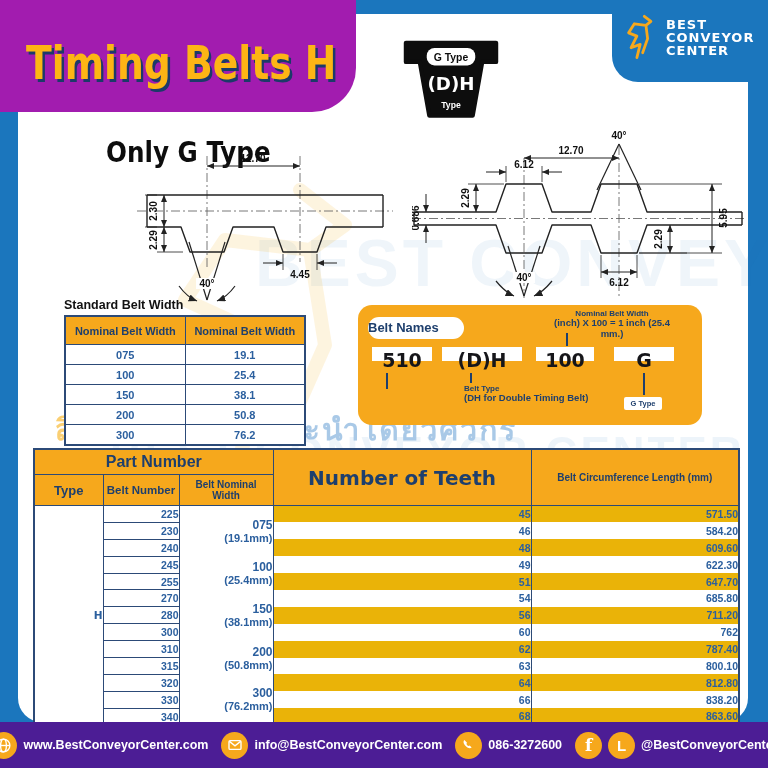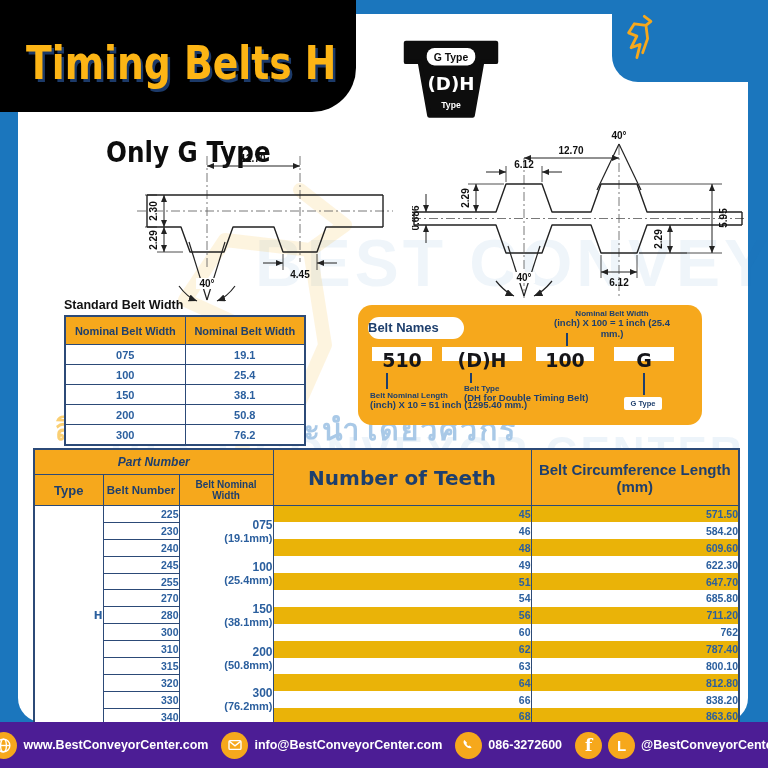--- a/index.html
+++ b/index.html
@@ -8,21 +8,21 @@
   .card{position:absolute;left:18px;top:14px;width:730px;height:708px;background:#ffffff;border-radius:24px;}
   
   .wm-text{position:absolute;font-weight:bold;white-space:nowrap;pointer-events:none;}
   .wm-b1{left:255px;top:225px;font-size:66px;letter-spacing:4px;color:rgba(27,118,189,0.07);}
   .wm-b2{left:110px;top:428px;font-size:44px;letter-spacing:3px;color:rgba(27,118,189,0.08);}
   .wm-thai{left:55px;top:406px;font-size:30px;letter-spacing:2px;}
   .wm-thai .t1{color:rgba(245,168,0,0.55);}
   .wm-thai .t2{color:rgba(160,195,228,0.9);}
   .wm-logo{position:absolute;left:130px;top:170px;opacity:0.12;pointer-events:none;}
   
-  .title-block{position:absolute;left:0;top:0;width:356px;height:112px;background:#000000;border-bottom-right-radius:44px;}
+  .title-block{position:absolute;left:0;top:0;width:356px;height:112px;background:#a21caf;border-bottom-right-radius:44px;}
   .page-title{position:absolute;left:26px;top:36px;font-size:46px;font-weight:800;color:#fdb515;
     text-shadow:3px 3px 0 #1c3a69;transform:scaleX(0.82);transform-origin:left;white-space:nowrap;
     font-family:"DejaVu Sans","Liberation Sans",sans-serif;}
   .logo-block{position:absolute;right:0;top:0;width:156px;height:82px;background:#1b76bd;border-bottom-left-radius:26px;}
   .logo-wrap{position:absolute;left:10px;top:12px;display:flex;align-items:center;gap:6px;}
   .logo-text div{color:#fff;font-weight:800;font-size:13px;line-height:13px;letter-spacing:1px;
     font-family:"DejaVu Sans","Liberation Sans",sans-serif;}
   
   .badge{position:absolute;left:399px;top:38px;width:104px;height:86px;}
   
@@ -45,23 +45,23 @@
   .bn-note{position:absolute;color:#1e3f6d;font-weight:bold;line-height:1.15;}
   .bn-note .nt{font-size:8px;}
   .bn-note .nv{font-size:9.5px;}
   .bn-tick{position:absolute;width:1.5px;background:#1e3f6d;}
   .bn-gbox{position:absolute;left:266px;top:92px;width:38px;height:13px;background:#fff;color:#1e3f6d;
     font-size:7.5px;font-weight:bold;text-align:center;line-height:13px;border-radius:2px;}
   
   table.main{position:absolute;left:33px;top:448px;width:705px;border-collapse:collapse;table-layout:fixed;
     border:2.5px solid #2c4a77;}
   table.main th{background:#f6a81c;color:#1e3f6d;border:1.5px solid #2c4a77;font-weight:800;}
-  tr.h1 th.pn{height:22px;font-size:12px;font-style:italic;}
+  tr.h1 th.pn{height:22px;font-size:16px;}
   th.teeth-h{font-size:20px;font-family:"DejaVu Sans",sans-serif;}
-  th.len-h{font-size:15px;}
+  th.len-h{font-size:10px;}
   tr.h2 th{height:28px;}
   th.type-h{font-size:13px;}
   th.bn-h{font-size:11.5px;}
   th.bw-h{font-size:10px;}
   table.main td{height:15.9px;padding:0;text-align:right;font-weight:bold;color:#2b5f9e;font-size:10.5px;}
   td.type-cell{font-size:34px;font-weight:800;border-right:1.5px solid #2c4a77;background:#fff;
     font-family:"DejaVu Sans",sans-serif;}
   td.belt-cell{border:1.5px solid #2c4a77;background:#fff;}
   td.width-cell{border-right:1.5px solid #2c4a77;background:#fff;vertical-align:middle;}
   td.width-cell .wg1{font-size:12px;}
@@ -100,20 +100,25 @@
     <div class="page-title">Timing Belts H</div>
   </div>
 
   <div class="logo-block">
     <div class="logo-wrap">
       <svg width="38" height="50" viewBox="0 0 46 58">
         <g fill="none" stroke="#f6a81c" stroke-width="3.4" stroke-linecap="round" stroke-linejoin="round">
           <path d="M27,4 L35,10 L29,15 M29,15 L15,13 L8,24 L18,28 M18,28 L11,42 L22,38 M22,38 L18,54 M29,15 L31,31 L25,48"></path>
         </g>
       </svg>
+      <div class="logo-text">
+        <div>BEST</div>
+        <div>CONVEYOR</div>
+        <div>CENTER</div>
+      </div>
     </div>
   </div>
 
   <svg class="badge" viewBox="0 0 120 96">
     <path d="M8,4 H112 V26 H96 L85,88 H35 L24,26 H8 Z" fill="#0d0d0d" stroke="#0d0d0d" stroke-width="5" stroke-linejoin="round"></path>
     <rect x="32" y="10" width="56" height="20" rx="9" fill="#ffffff"></rect>
     <text x="60" y="24.5" text-anchor="middle" font-size="12" font-weight="bold" fill="#0d0d0d" font-family="Liberation Sans, sans-serif">G Type</text>
     <text x="60" y="58" text-anchor="middle" font-size="21" font-weight="bold" fill="#ffffff" font-family="DejaVu Sans, sans-serif">(D)H</text>
     <text x="60" y="79" text-anchor="middle" font-size="10" font-weight="bold" fill="#ffffff" font-family="Liberation Sans, sans-serif">Type</text>
   </svg>
@@ -278,24 +283,20 @@
       <div class="nv">(inch) X 100 = 1 inch (25.4 mm.)</div>
     </div>
     <div class="bn-tick" style="left:208px;top:28px;height:13px;"></div>
 
     <div class="bn-box" style="left:14px;width:60px;">510</div>
     <div class="bn-box" style="left:84px;width:80px;">(D)H</div>
     <div class="bn-box" style="left:178px;width:58px;">100</div>
     <div class="bn-box" style="left:256px;width:60px;">G</div>
 
     <div class="bn-tick" style="left:28px;top:68px;height:16px;"></div>
-    <div class="bn-note" style="left:12px;top:86px;">
-      <div class="nt">Belt Nominal Length</div>
-      <div class="nv">(inch) X 10 = 51 inch (1295.40 mm.)</div>
-    </div>
 
     <div class="bn-tick" style="left:112px;top:68px;height:10px;"></div>
     <div class="bn-note" style="left:106px;top:79px;">
       <div class="nt">Belt Type</div>
       <div class="nv">(DH for Double Timing Belt)</div>
     </div>
 
     <div class="bn-tick" style="left:285px;top:68px;height:22px;"></div>
     <div class="bn-gbox">G Type</div>
   </div>

